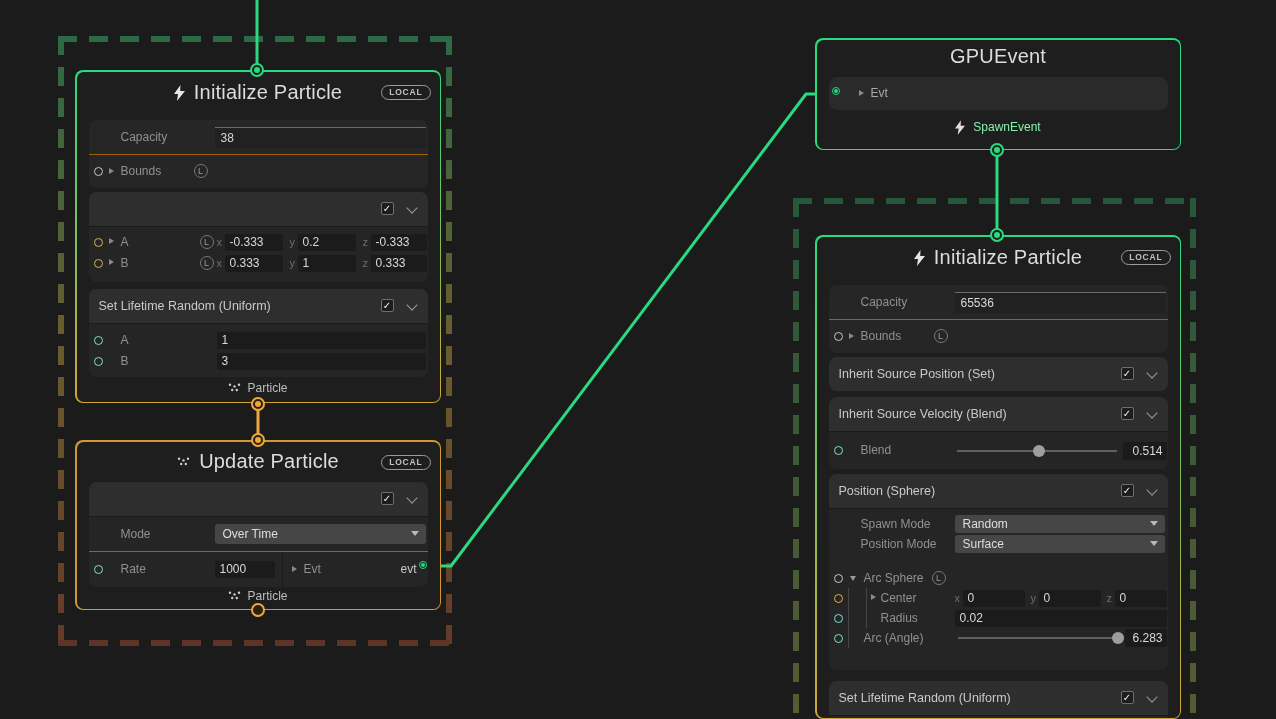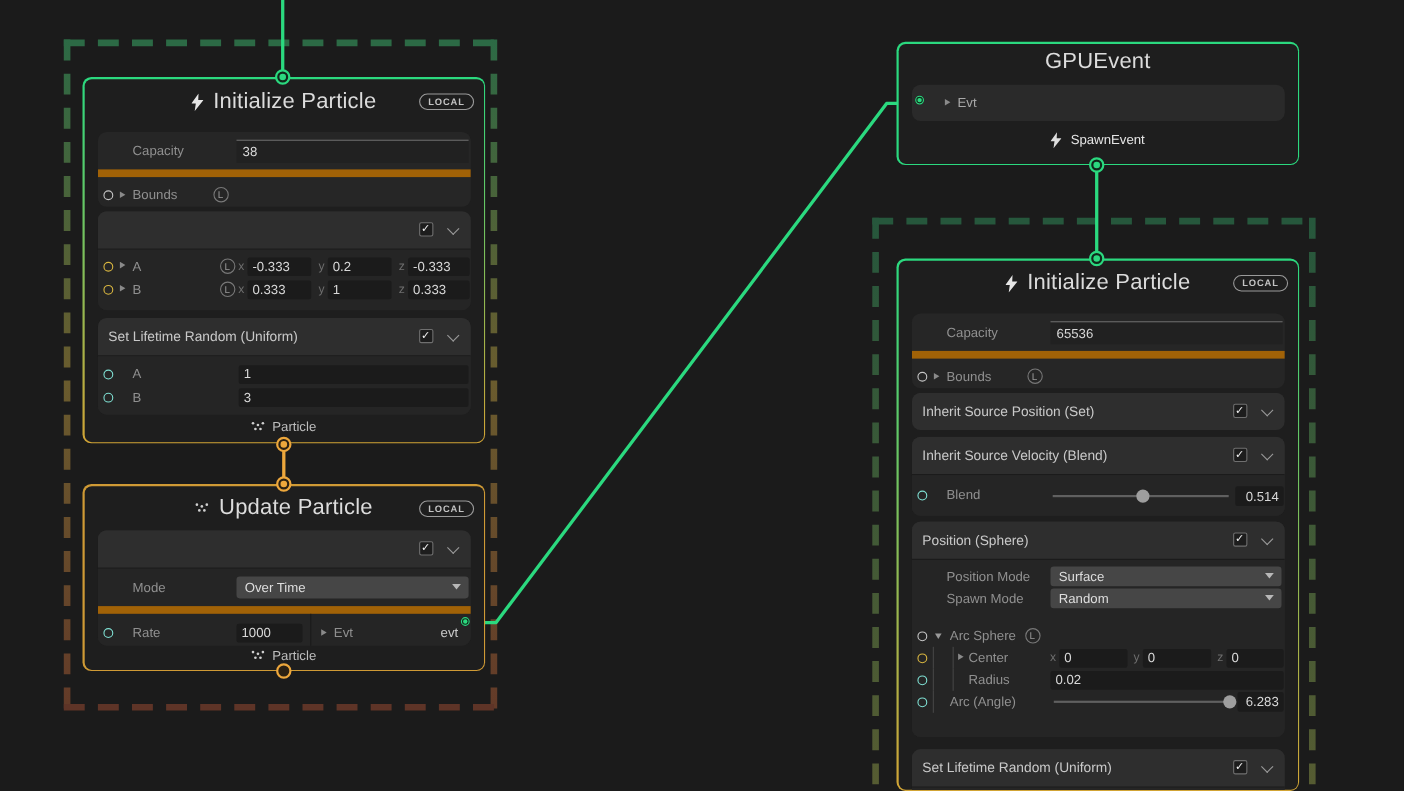--- a/index.html
+++ b/index.html
@@ -17,21 +17,21 @@
          font-size:8.5px;font-weight:bold;letter-spacing:.8px;color:#c2c2c2;line-height:13px;}
   .group{position:absolute;left:12px;right:12px;background:#262626;border-radius:8px;overflow:hidden;}
   .bheader{height:34px;background:#2e2e2e;display:flex;align-items:center;padding:0 10px;border-bottom:1px solid #1a1a1a;}
   .htext{font-size:12.5px;color:#c9c9c9;flex:1;}
   .rows{background:#252525;}
   .row{position:relative;}
   .lbl{font-size:12px;color:#909090;white-space:nowrap;}
   .dim{font-size:11px;color:#6e6e6e;}
   .val{font-size:12px;color:#d8d8d8;white-space:nowrap;}
   .abs{position:absolute;}
-  .sep{border-top:7px solid #a16207;}
+  .sep{border-top:1px solid #a16207;}
 
   
   .field{position:absolute;background:#1b1b1b;border-radius:2px;color:#d8d8d8;font-size:12px;
          height:17px;line-height:17px;padding:0 5px;box-sizing:border-box;}
   .capfield{position:absolute;background:#212121;border-top:1px solid #6a6a6a;color:#d8d8d8;
             font-size:12px;height:21px;line-height:20px;padding:0 6px;box-sizing:border-box;}
   .dd{position:absolute;background:#464646;border-radius:3px;height:20px;display:flex;align-items:center;box-sizing:border-box;}
   .ddtext{font-size:12px;color:#dedede;padding-left:8px;flex:1;white-space:nowrap;overflow:hidden;}
   .caret{width:0;height:0;border-left:4px solid transparent;border-right:4px solid transparent;
          border-top:5px solid #b8b8b8;margin-right:7px;flex:none;}
@@ -253,21 +253,21 @@
 
   <div class="node" style="left:815px;top:38px;width:366px;height:112px;background:#2bd97f;">
     <div class="node-inner">
       <div class="titlebar short">
         <span class="ntitle">GPUEvent</span>
       </div>
       <div class="group" style="top:37px;height:33px;background:#2a2a2a;">
         <span class="tri-r" style="left:30px;top:13px;"></span>
         <span class="lbl abs" style="left:42px;top:9px;color:#a8a8a8;">Evt</span>
       </div>
-      <div class="outlabel" style="top:80px;gap:8px;color:#e5e5e5;">
+      <div class="outlabel" style="top:80px;gap:8px;color:#86efac;">
         <svg width="10" height="15" viewBox="0 0 11 16">
             <path d="M6.5 0 L0 9 L4 9 L3 16 L11 6 L6.2 6 Z" fill="#dedede"></path>
           </svg>
         <span>SpawnEvent</span>
       </div>
     </div>
   </div>
 
   <div class="node" style="left:815px;top:235px;width:366px;height:484px;background:linear-gradient(180deg,#2bd97f,#d2a435);">
     <div class="node-inner">
@@ -318,30 +318,30 @@
       </div>
 
       <div class="group" style="top:237px;height:196px;">
         <div class="bheader">
           <span class="htext">Position (Sphere)</span>
           <span class="chk" style="right:34px;top:10px;">✓</span>
           <span class="chev" style="right:12px;top:12px;"></span>
         </div>
         <div class="rows" style="height:161px;">
           <div class="row" style="height:20px;top:6px;">
+            <span class="lbl abs" style="left:32px;top:2px;">Spawn Mode</span>
+            <div class="dd" style="left:126px;width:210px;top:0;height:18px;">
+              <span class="ddtext">Random</span>
+              <span class="caret"></span>
+            </div>
+          </div>
+          <div class="row" style="height:20px;top:6px;">
             <span class="lbl abs" style="left:32px;top:2px;">Position Mode</span>
             <div class="dd" style="left:126px;width:210px;top:0;height:18px;">
               <span class="ddtext">Surface</span>
-              <span class="caret"></span>
-            </div>
-          </div>
-          <div class="row" style="height:20px;top:6px;">
-            <span class="lbl abs" style="left:32px;top:2px;">Spawn Mode</span>
-            <div class="dd" style="left:126px;width:210px;top:0;height:18px;">
-              <span class="ddtext">Random</span>
               <span class="caret"></span>
             </div>
           </div>
 
           <div style="position:relative;top:19px;">
             <div class="row" style="height:20px;">
               <span class="port" style="left:5.5px;top:6px;"></span>
               <span class="tri-d" style="left:21px;top:8px;"></span>
               <span class="lbl abs" style="left:35px;top:3px;">Arc Sphere</span>
               <span class="lbadge" style="left:103px;top:3px;">L</span>

